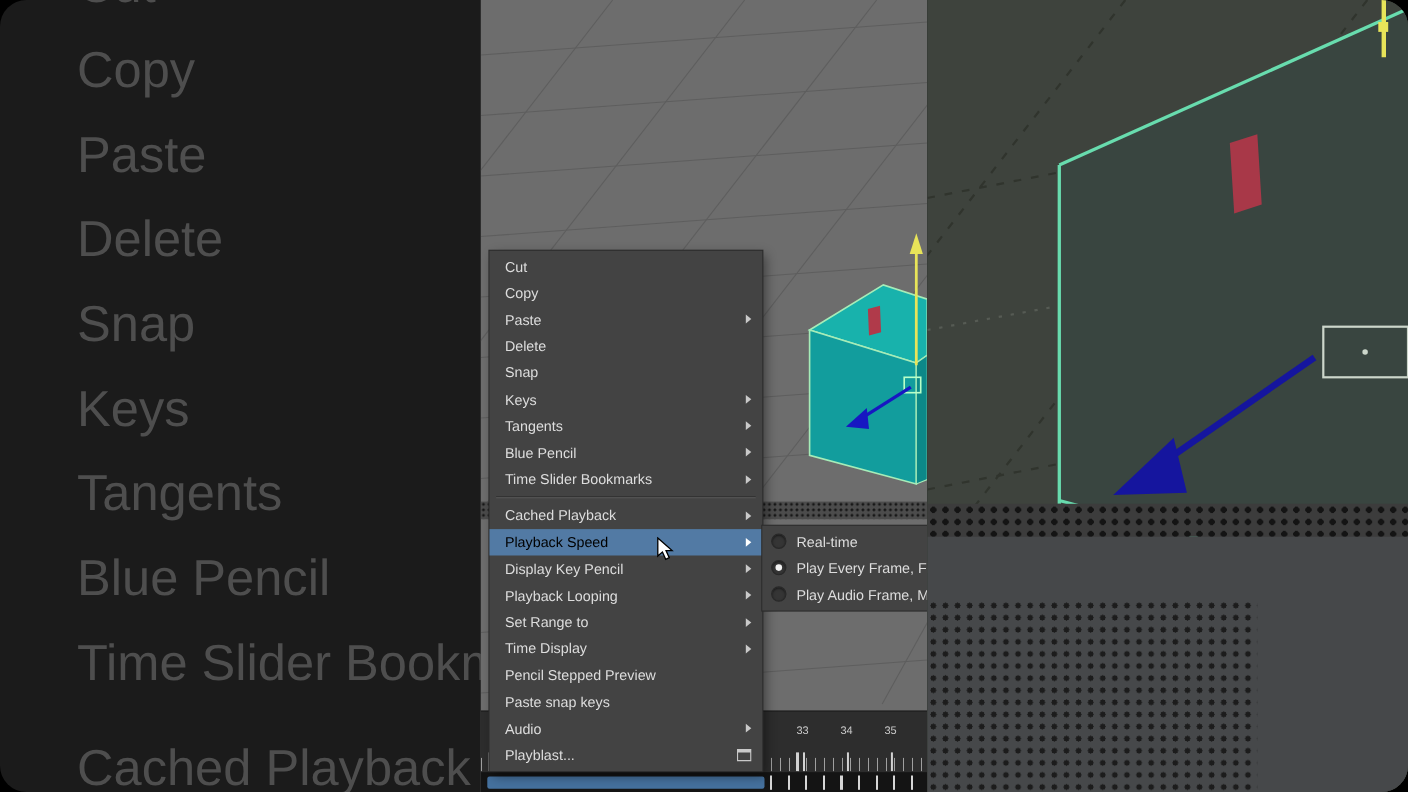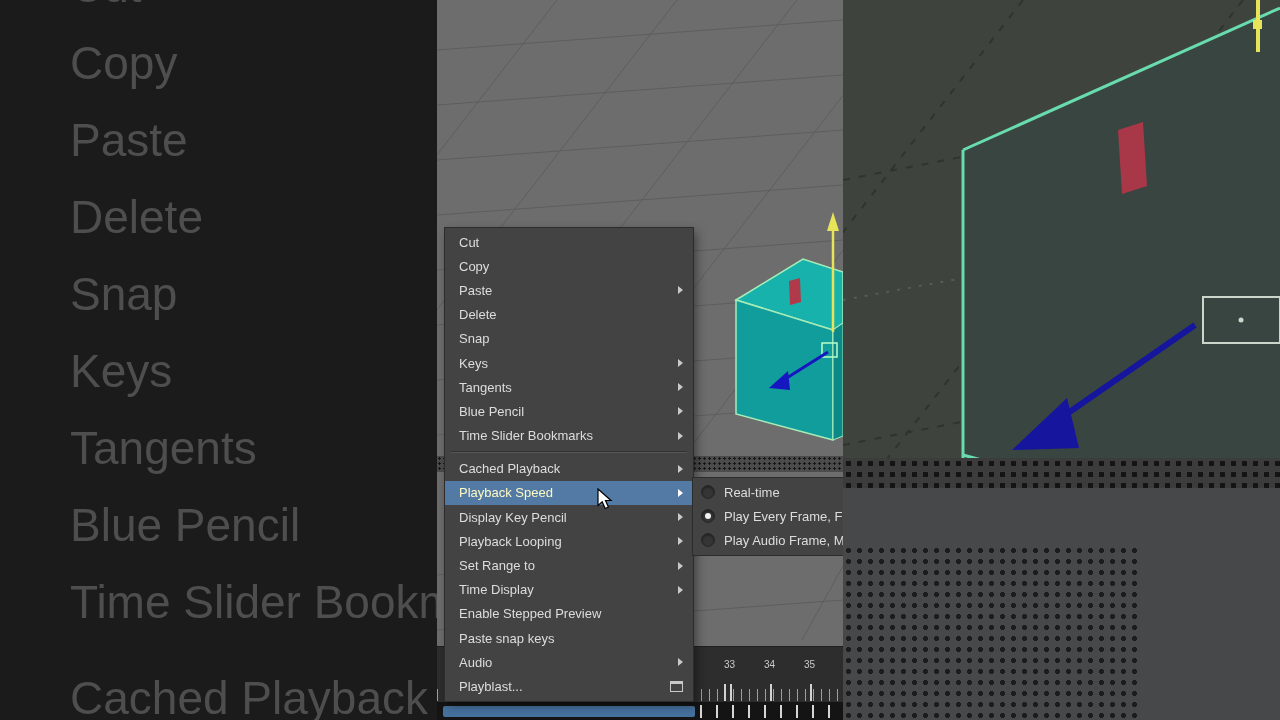--- a/index.html
+++ b/index.html
@@ -1,17 +1,17 @@
 <!DOCTYPE html>
 <html><head>
 <meta charset="utf-8">
 <style>
   html,body{margin:0;padding:0;background:#000;}
   .stage{position:relative;width:1280px;height:720px;background:#000;overflow:hidden;
-         font-family:"Liberation Sans",sans-serif;-webkit-font-smoothing:antialiased;}
+         font-family:"Liberation Sans",sans-serif;border-radius:24px;-webkit-font-smoothing:antialiased;}
 
   
   .left-pane{position:absolute;left:0;top:0;width:437px;height:720px;background:#1b1b1b;overflow:hidden;}
   .left-list{position:absolute;top:-52px;left:0;right:0;}
   .left-item{height:77px;line-height:77px;padding-left:70px;font-size:46px;color:#4e4e4e;white-space:nowrap;}
   .left-item.gap_before{margin-top:19px;}
 
   
   .center-pane{position:absolute;left:437px;top:0;width:406px;height:720px;background:#6d6d6d;overflow:hidden;}
   .viewport-svg{position:absolute;left:0;top:0;}
@@ -33,21 +33,21 @@
     background-image:repeating-linear-gradient(90deg,#d6d6d6 0 2px, transparent 2px 16px);}
 
   
   .context-menu{position:absolute;left:8px;top:228px;width:248px;background:#434343;padding:2px 0;
     box-shadow:0 0 0 1px #2c2c2c, 3px 4px 10px rgba(0,0,0,.45);}
   .menu-item{height:24.2px;display:flex;align-items:center;padding:0 10px 0 14px;font-size:13px;color:#dddddd;}
   .menu-item .label{white-space:nowrap;}
   .menu-item .arrow{margin-left:auto;width:0;height:0;border-left:5px solid #c9c9c9;
     border-top:4px solid transparent;border-bottom:4px solid transparent;visibility:hidden;}
   .menu-item.submenu .arrow{visibility:visible;}
-  .menu-item.highlighted{background:#527aa4;color:#fef9c3;}
+  .menu-item.highlighted{background:#527aa4;color:#000000;}
   .menu-item.highlighted .arrow{border-left-color:#ffffff;}
   .menu-item.separator{height:9px;padding:0 6px;}
   .menu-item.separator::before{content:"";width:100%;height:0;border-top:1px solid #323232;border-bottom:1px solid #565656;}
   .winicon{margin-left:auto;width:13px;height:11px;box-sizing:border-box;border:1px solid #c9c9c9;border-top-width:3px;display:none;}
   .menu-item.window_icon .winicon{display:block;}
 
   
   .submenu-panel{position:absolute;left:256px;top:478px;width:175px;background:#434343;padding:2px 0;
     box-shadow:0 0 0 1px #2c2c2c;}
   .submenu-item{height:24.2px;display:flex;align-items:center;padding:0 8px;font-size:13px;color:#dddddd;white-space:nowrap;}
@@ -235,21 +235,21 @@
           <span class="label">Set Range to</span>
           <span class="arrow"></span>
 
         </div>
         <div class="menu-item submenu">
           <span class="label">Time Display</span>
           <span class="arrow"></span>
 
         </div>
         <div class="menu-item">
-          <span class="label">Enable Stepped Preview</span>
+          <span class="label">Pencil Stepped Preview</span>
           <span class="arrow"></span>
 
         </div>
         <div class="menu-item">
           <span class="label">Paste snap keys</span>
           <span class="arrow"></span>
 
         </div>
         <div class="menu-item submenu">
           <span class="label">Audio</span>

